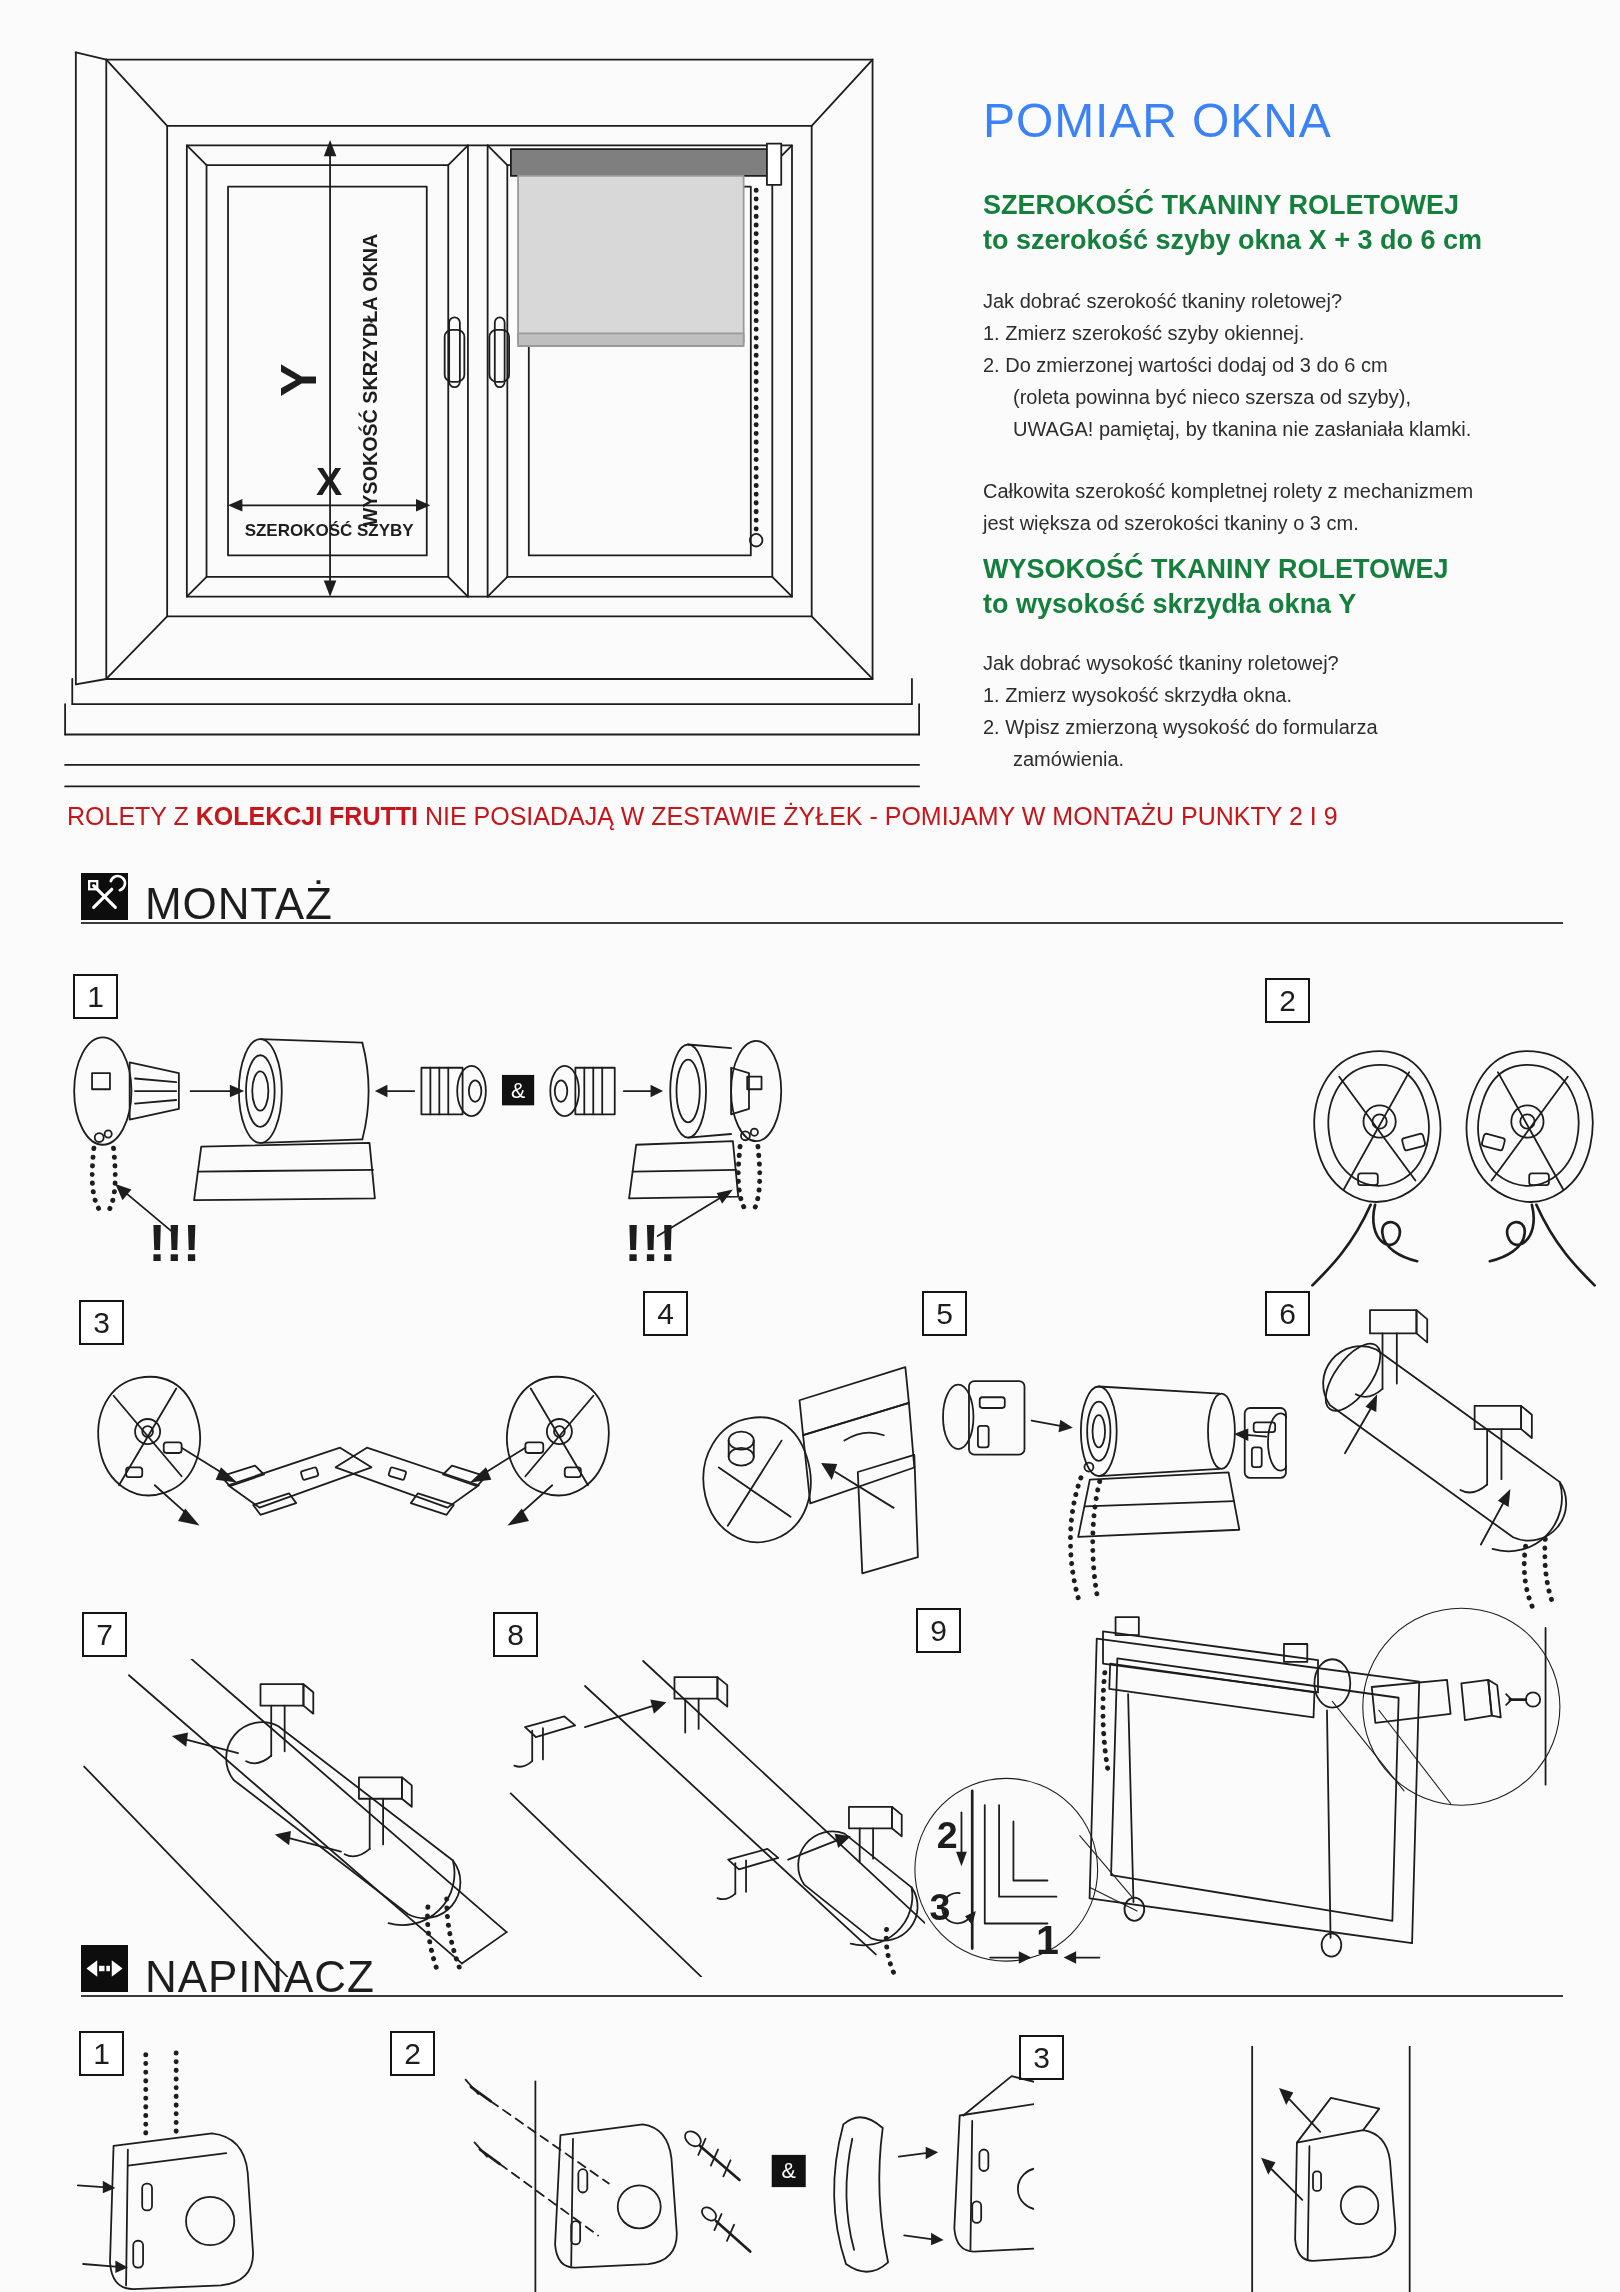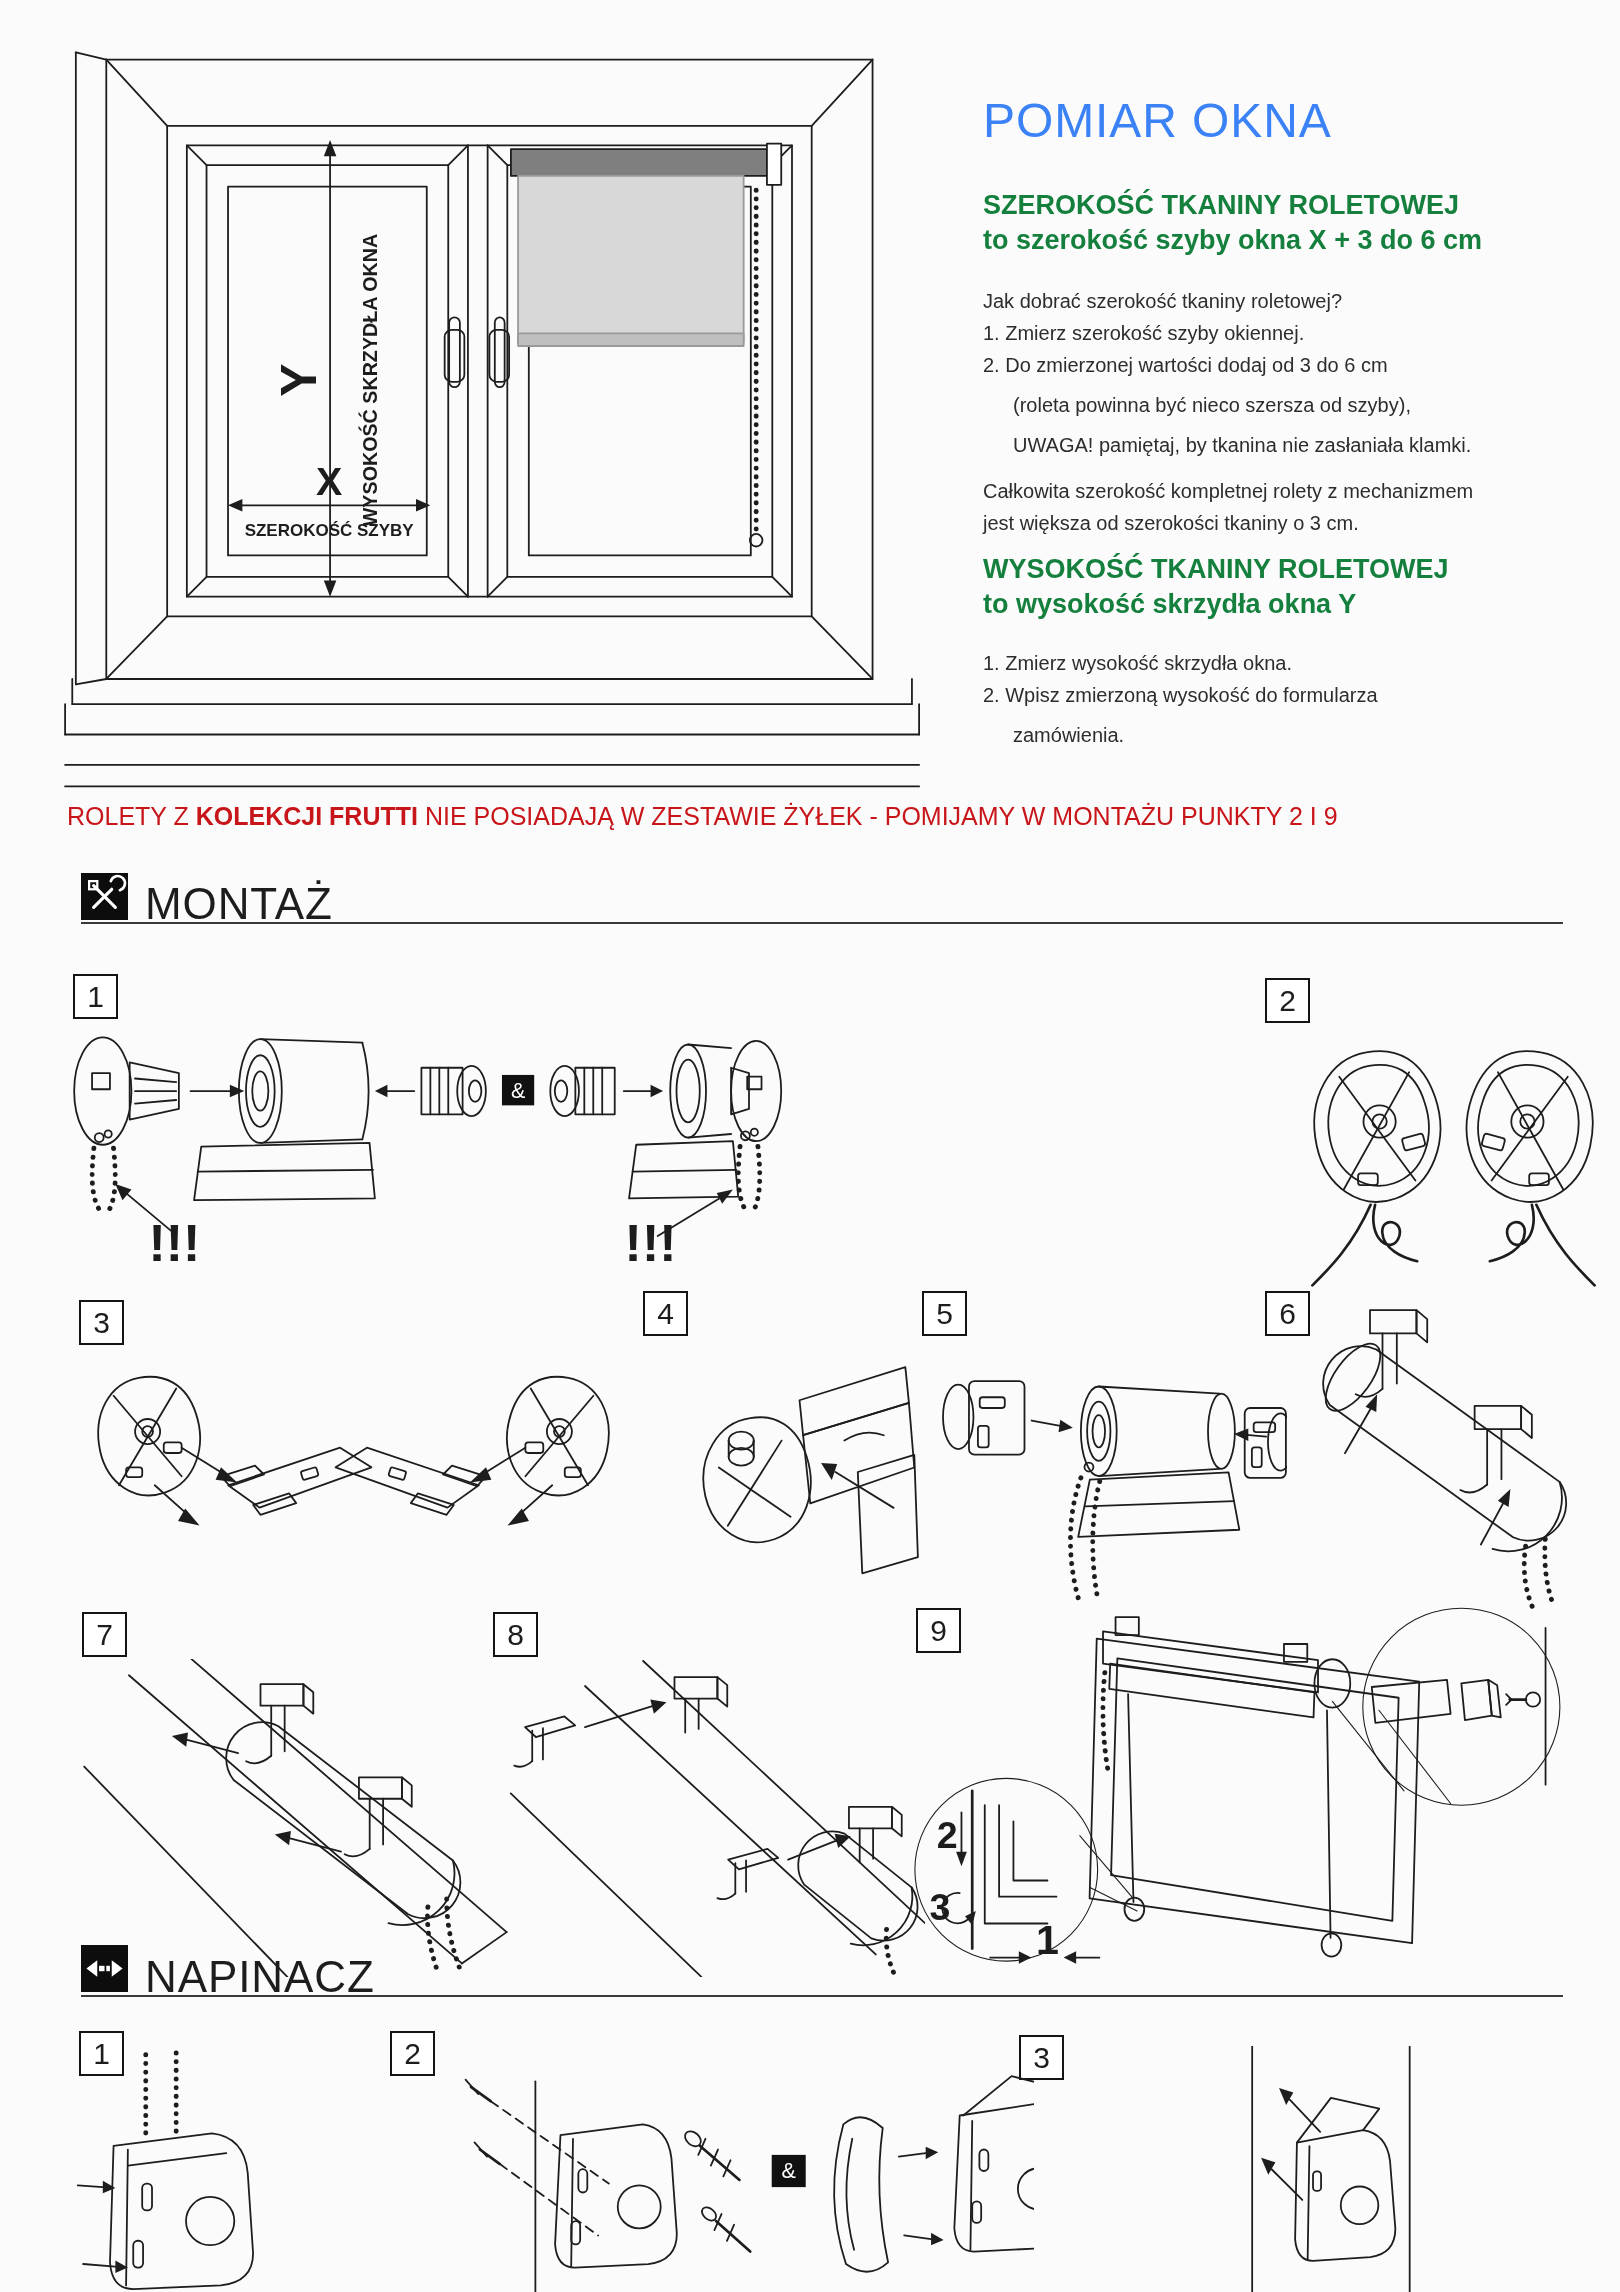--- a/index.html
+++ b/index.html
@@ -19,21 +19,21 @@
   g.ln text{stroke:none;fill:#1d1d1d;}
   g.ln .wtx{fill:#fff;stroke:none;}
   g.ln .dsh{stroke-dasharray:10 7;}
   g.ln .thin{stroke-width:1.2;}
   g.ln .thk{stroke-width:3;}
   svg text{font-family:"Liberation Sans","DejaVu Sans",sans-serif;}
   
   .title{font-size:48px;font-weight:400;letter-spacing:0.9px;color:#3b82f6;}
   .h2{font-size:27px;font-weight:bold;line-height:35px;color:#15803d;}
   .body{font-size:20px;font-weight:400;line-height:32px;color:#2d2d2d;}
-  .body .ind{padding-left:30px;display:block;margin-top:8px;}
+  .body .ind{padding-left:30px;display:block;}
   .warn{font-size:25px;color:#c8151a;white-space:nowrap;}
   .warn b{font-weight:bold;}
   .secHead{font-size:44px;font-weight:400;letter-spacing:0.9px;color:#1d1d1d;}
   .secRule{position:absolute;height:1.8px;background:#3a3a3a;}
   .iconBox{position:absolute;width:47px;height:47px;background:#0d0d0d;}
   .stepbox{position:absolute;width:41px;height:41px;border:2.7px solid #141414;background:#fff;
            display:flex;align-items:center;justify-content:center;
            font-size:30px;font-weight:400;color:#1d1d1d;}
 </style>
 </head>
@@ -139,20 +139,21 @@
     <div>Całkowita szerokość kompletnej rolety z mechanizmem</div>
     <div>jest większa od szerokości tkaniny o 3 cm.</div>
   </div>
 
   <div class="abs h2" style="left:983px;top:552px;">
     <div>WYSOKOŚĆ TKANINY ROLETOWEJ</div>
     <div>to wysokość skrzydła okna Y</div>
   </div>
 
   <div class="abs body" style="left:983px;top:647px;">
+    <div>Jak dobrać wysokość tkaniny roletowej?</div>
     <div>1. Zmierz wysokość skrzydła okna.</div>
     <div>2. Wpisz zmierzoną wysokość do formularza</div>
     <span class="ind">zamówienia.</span>
   </div>
 
   <div class="abs warn" style="left:67px;top:802px;text-align:center;"><span>ROLETY Z </span><b>KOLEKCJI FRUTTI</b><span> NIE POSIADAJĄ W ZESTAWIE ŻYŁEK - POMIJAMY W MONTAŻU PUNKTY 2 I 9</span></div>
 
   <div class="iconBox" style="left:81px;top:873px;">
     <svg width="47" height="47" viewBox="0 0 52 52">
       <g fill="none" stroke="#fff" stroke-width="3.5" stroke-linecap="round">

